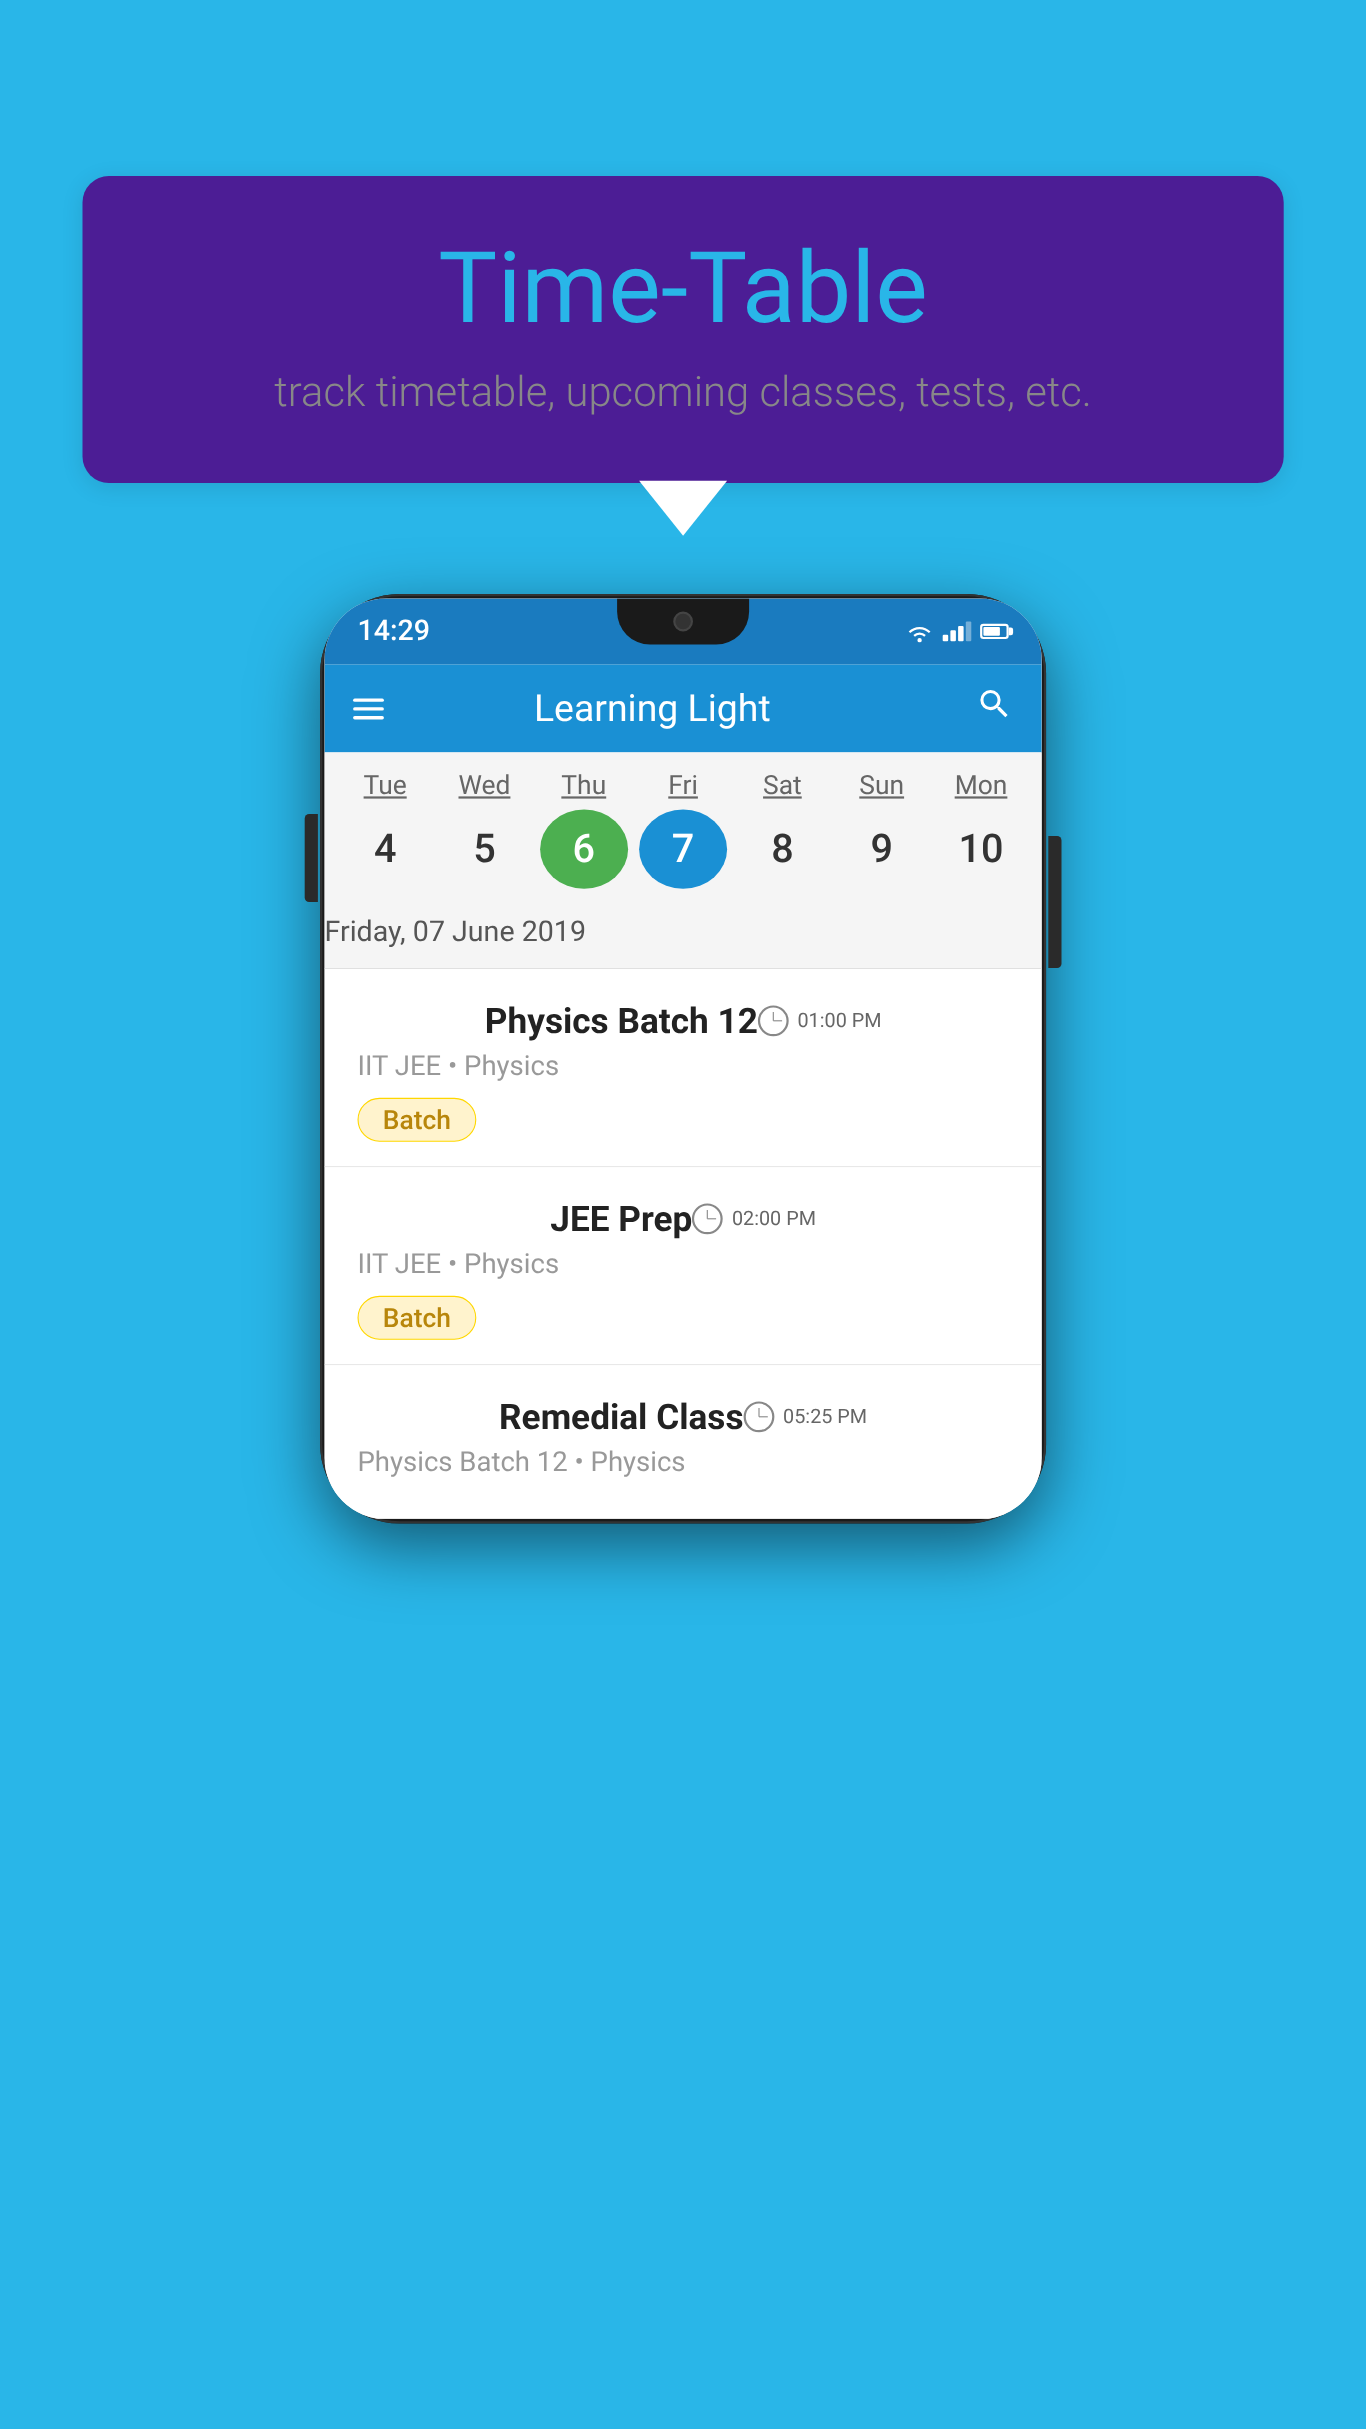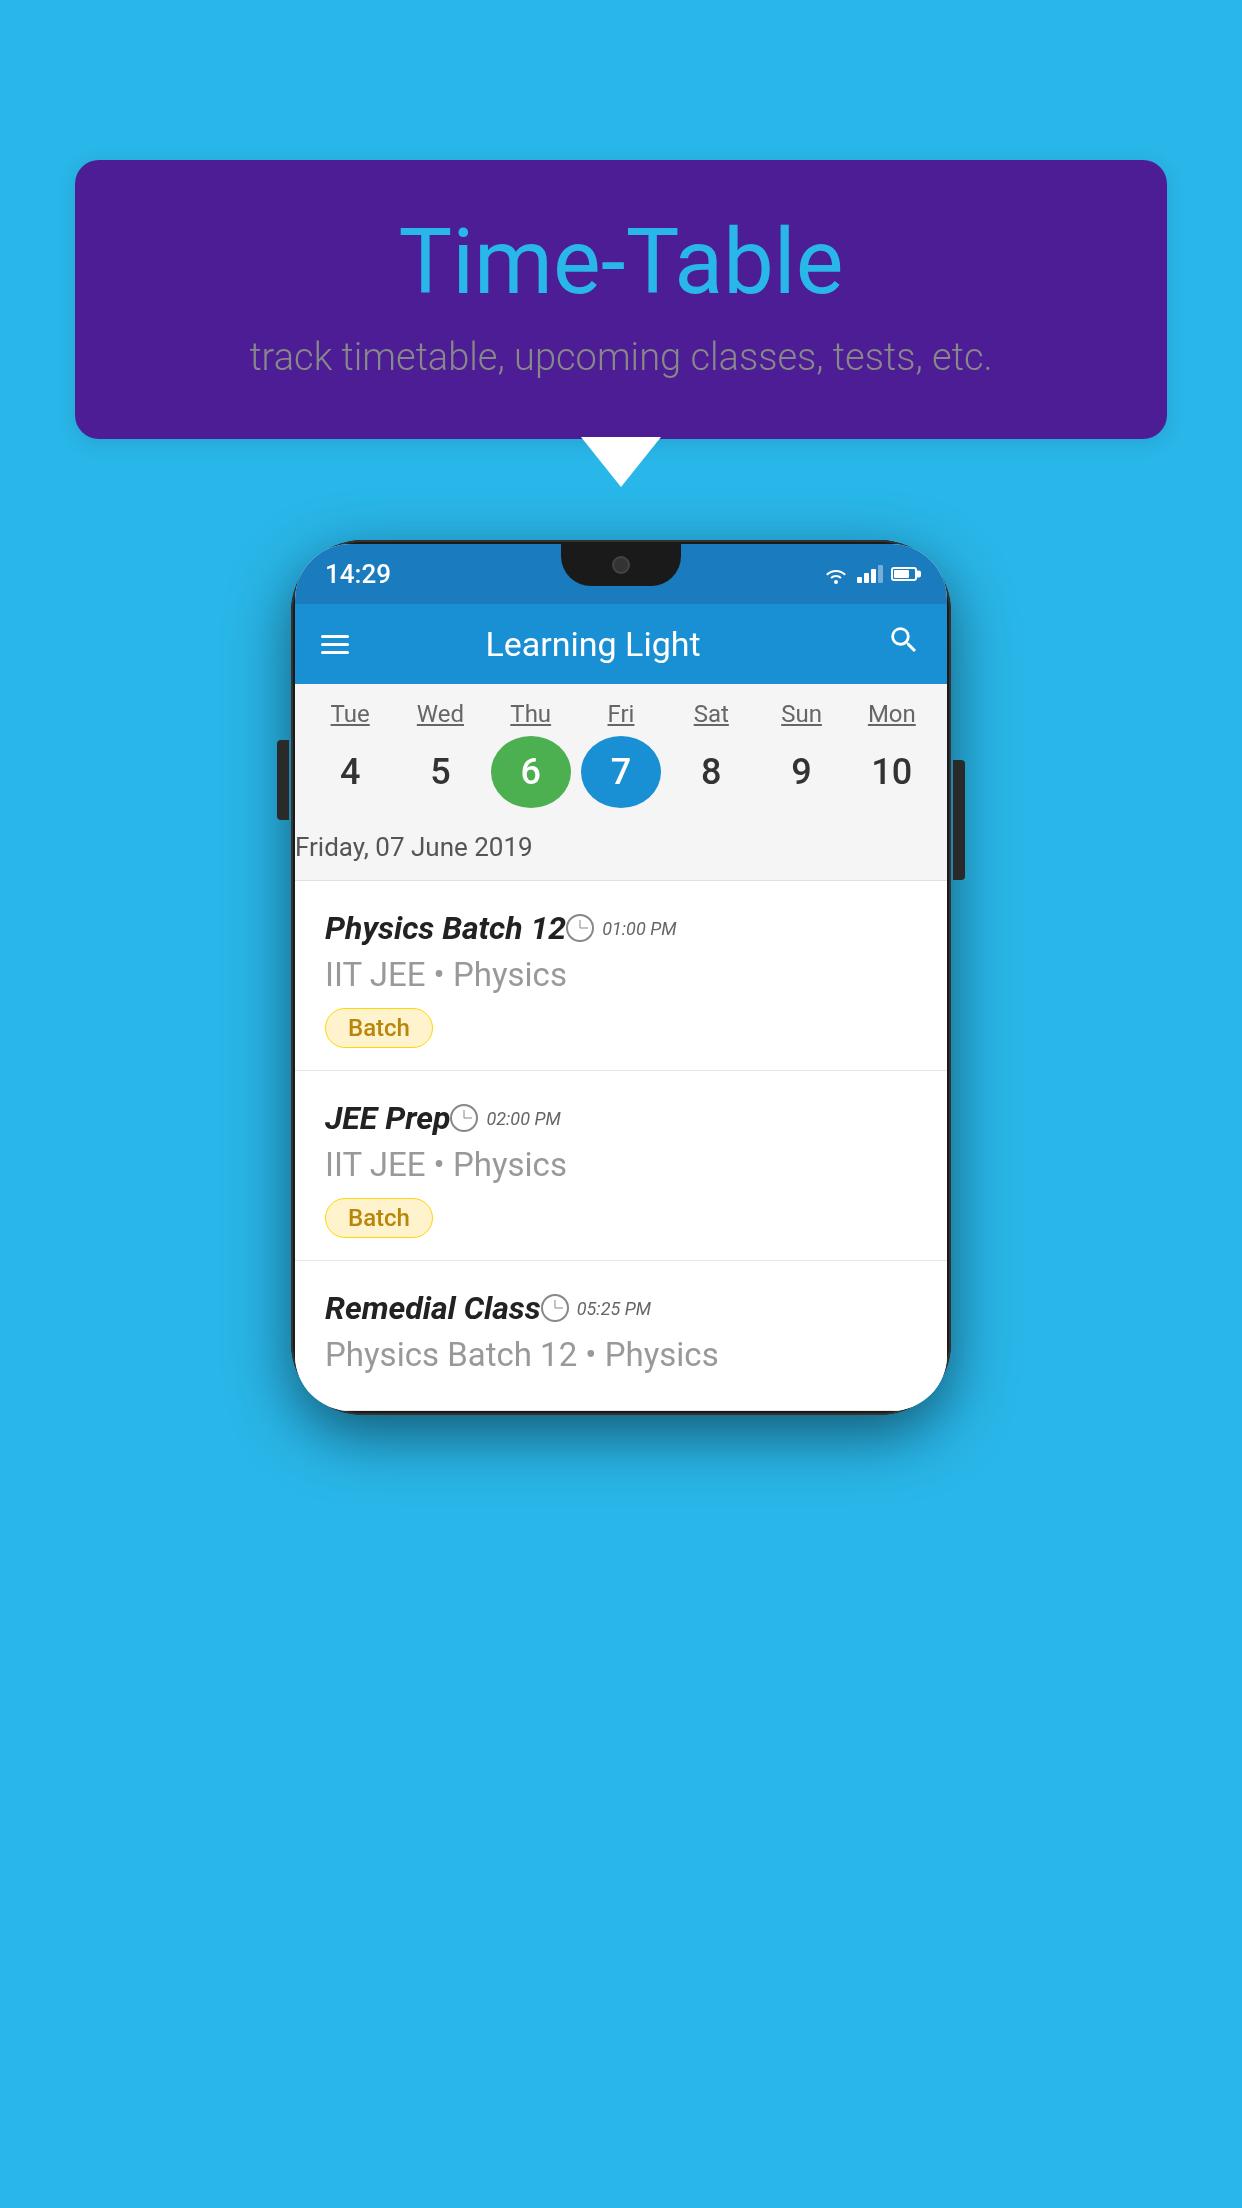--- a/index.html
+++ b/index.html
@@ -254,24 +254,23 @@
       background: white;
     }
 
     .schedule-item {
       padding: 28px 30px 22px;
       border-bottom: 1px solid #e8e8e8;
     }
 
     .schedule-item-header {
       display: flex;
-      justify-content: flex-start;
+      justify-content: center;
       align-items: center;
       margin-bottom: 8px;
-      font-style: italic;
     }
 
     .schedule-item-title {
       font-size: 32px;
       font-weight: 700;
       color: #222;
     }
 
     .schedule-item-time {
       display: flex;
@@ -307,21 +306,21 @@
       position: absolute;
       top: 50%;
       left: 50%;
       width: 8px;
       height: 1px;
       background: #888;
       transform: translateY(-50%);
     }
 
     .schedule-item-sub {
-      font-size: 33px;
+      font-size: 25px;
       color: #999;
       margin-bottom: 14px;
     }
 
     .batch-tag {
       display: inline-block;
       background: #fff3cd;
       color: #b8860b;
       border: 1px solid #ffd700;
       border-radius: 20px;

